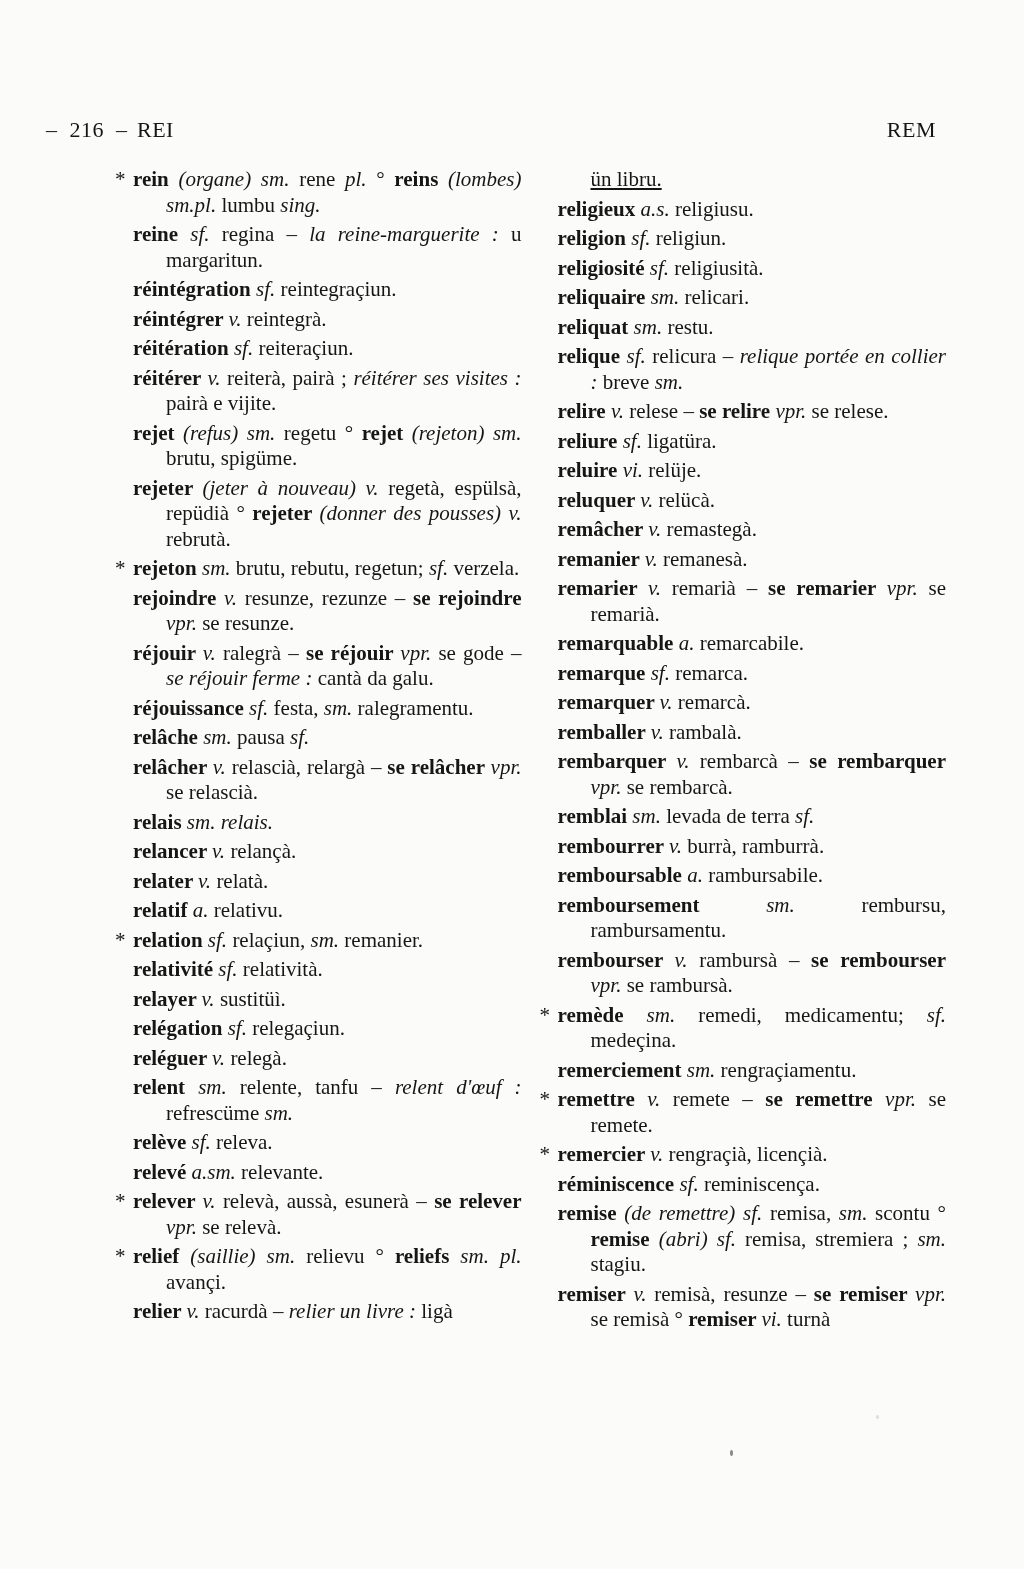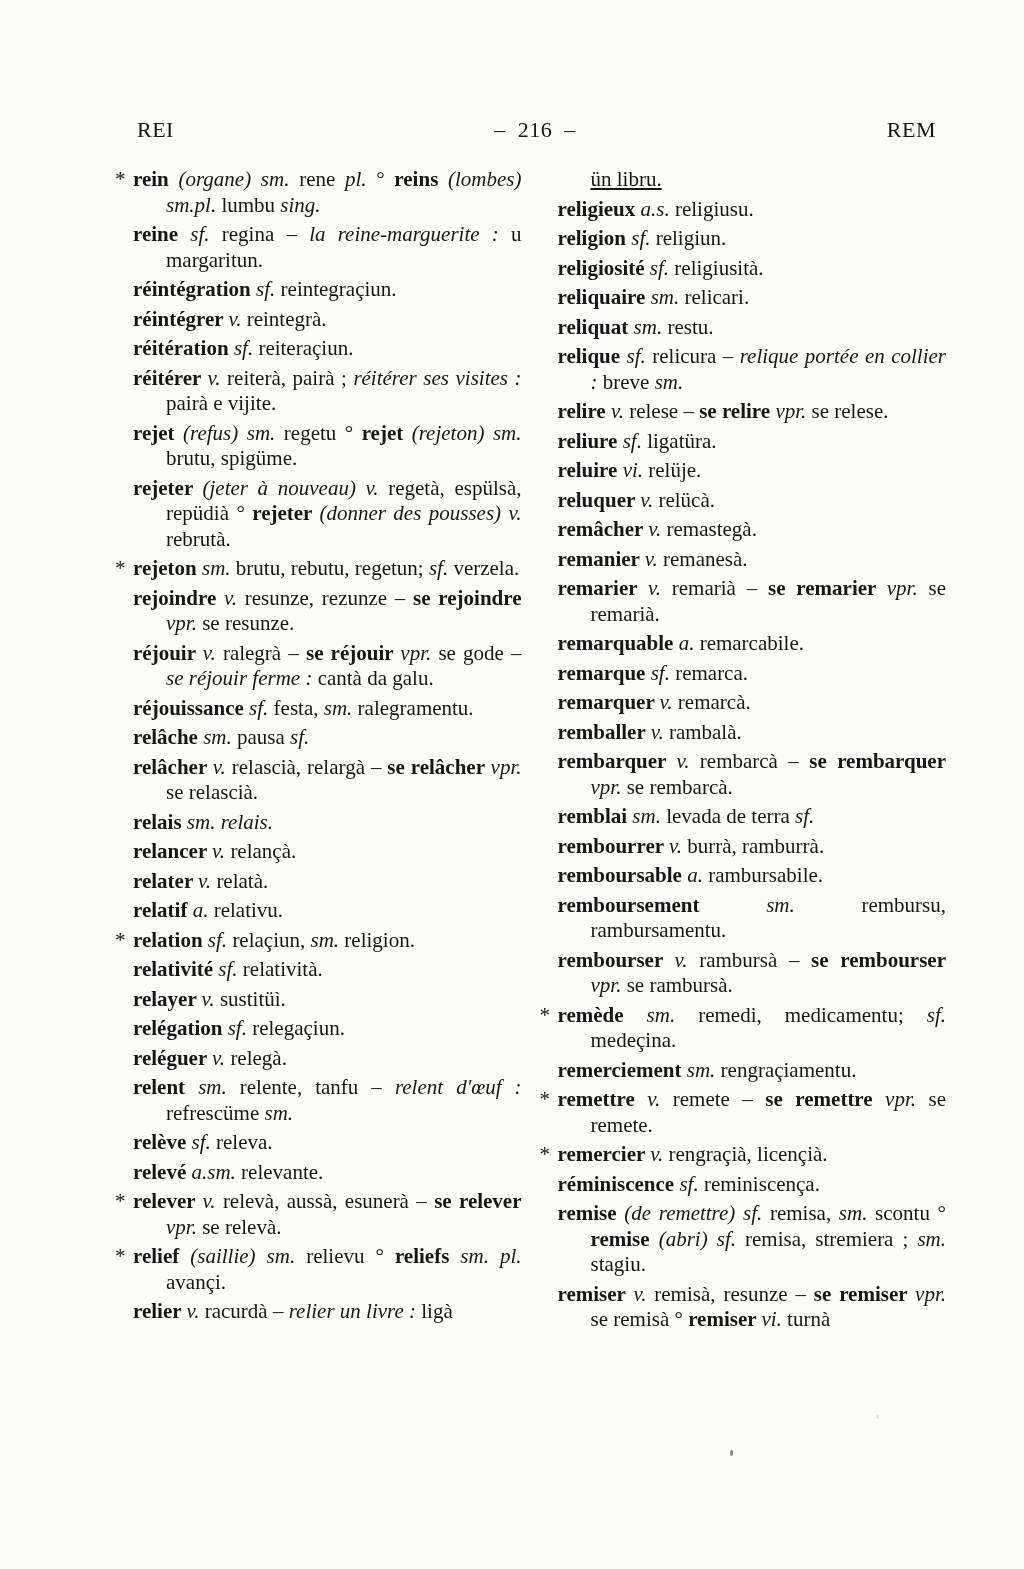--- a/index.html
+++ b/index.html
@@ -17,21 +17,21 @@
     box-sizing: border-box;
     padding-top: 117px;
   }
   .header {
     position: relative;
     height: 32px;
     font-size: 22px;
     letter-spacing: 0.5px;
   }
   .h-left  { position: absolute; left: 137px; top: 0; }
-  .h-center{ position: absolute; left: 46px; right: 0; top: 0; text-align: center; word-spacing: 6px; }
+  .h-center{ position: absolute; left: 46px; right: 0; top: 0; text-align: left; word-spacing: 6px; }
   .h-right { position: absolute; right: 88px; top: 0; }
   .columns {
     display: flex;
     gap: 18px;
     box-sizing: border-box;
     padding: 18px 78px 0 115px;
   }
   .col { flex: 1; box-sizing: border-box; padding-left: 18px; }
   .entry {
     margin: 0 0 4px 0;
@@ -73,21 +73,21 @@
         <p class="entry"><span class="star">*</span><span class="b">rejeton </span><span class="i">sm. </span><span>brutu, rebutu, regetun; </span><span class="i">sf. </span><span>verzela.</span></p>
         <p class="entry"><span class="star"></span><span class="b">rejoindre </span><span class="i">v. </span><span>resunze, rezunze – </span><span class="b">se rejoindre </span><span class="i">vpr. </span><span>se resunze.</span></p>
         <p class="entry"><span class="star"></span><span class="b">réjouir </span><span class="i">v. </span><span>ralegrà – </span><span class="b">se réjouir </span><span class="i">vpr. </span><span>se gode – </span><span class="i">se réjouir ferme : </span><span>cantà da galu.</span></p>
         <p class="entry"><span class="star"></span><span class="b">réjouissance </span><span class="i">sf. </span><span>festa, </span><span class="i">sm. </span><span>ralegramentu.</span></p>
         <p class="entry"><span class="star"></span><span class="b">relâche </span><span class="i">sm. </span><span>pausa </span><span class="i">sf.</span></p>
         <p class="entry"><span class="star"></span><span class="b">relâcher </span><span class="i">v. </span><span>relascià, relargà – </span><span class="b">se relâcher </span><span class="i">vpr. </span><span>se relascià.</span></p>
         <p class="entry"><span class="star"></span><span class="b">relais </span><span class="i">sm. relais.</span></p>
         <p class="entry"><span class="star"></span><span class="b">relancer </span><span class="i">v. </span><span>relançà.</span></p>
         <p class="entry"><span class="star"></span><span class="b">relater </span><span class="i">v. </span><span>relatà.</span></p>
         <p class="entry"><span class="star"></span><span class="b">relatif </span><span class="i">a. </span><span>relativu.</span></p>
-        <p class="entry"><span class="star">*</span><span class="b">relation </span><span class="i">sf. </span><span>relaçiun, </span><span class="i">sm. </span><span>religion.</span></p>
+        <p class="entry"><span class="star">*</span><span class="b">relation </span><span class="i">sf. </span><span>relaçiun, </span><span class="i">sm. </span><span>remanier.</span></p>
         <p class="entry"><span class="star"></span><span class="b">relativité </span><span class="i">sf. </span><span>relatività.</span></p>
         <p class="entry"><span class="star"></span><span class="b">relayer </span><span class="i">v. </span><span>sustitüì.</span></p>
         <p class="entry"><span class="star"></span><span class="b">relégation </span><span class="i">sf. </span><span>relegaçiun.</span></p>
         <p class="entry"><span class="star"></span><span class="b">reléguer </span><span class="i">v. </span><span>relegà.</span></p>
         <p class="entry"><span class="star"></span><span class="b">relent </span><span class="i">sm. </span><span>relente, tanfu – </span><span class="i">relent d'œuf : </span><span>refrescüme </span><span class="i">sm.</span></p>
         <p class="entry"><span class="star"></span><span class="b">relève </span><span class="i">sf. </span><span>releva.</span></p>
         <p class="entry"><span class="star"></span><span class="b">relevé </span><span class="i">a.sm. </span><span>relevante.</span></p>
         <p class="entry"><span class="star">*</span><span class="b">relever </span><span class="i">v. </span><span>relevà, aussà, esunerà – </span><span class="b">se relever </span><span class="i">vpr. </span><span>se relevà.</span></p>
         <p class="entry"><span class="star">*</span><span class="b">relief </span><span class="i">(saillie) sm. </span><span>relievu ° </span><span class="b">reliefs </span><span class="i">sm. pl. </span><span>avançi.</span></p>
         <p class="entry"><span class="star"></span><span class="b">relier </span><span class="i">v. </span><span>racurdà – </span><span class="i">relier un livre : </span><span>ligà</span></p>

